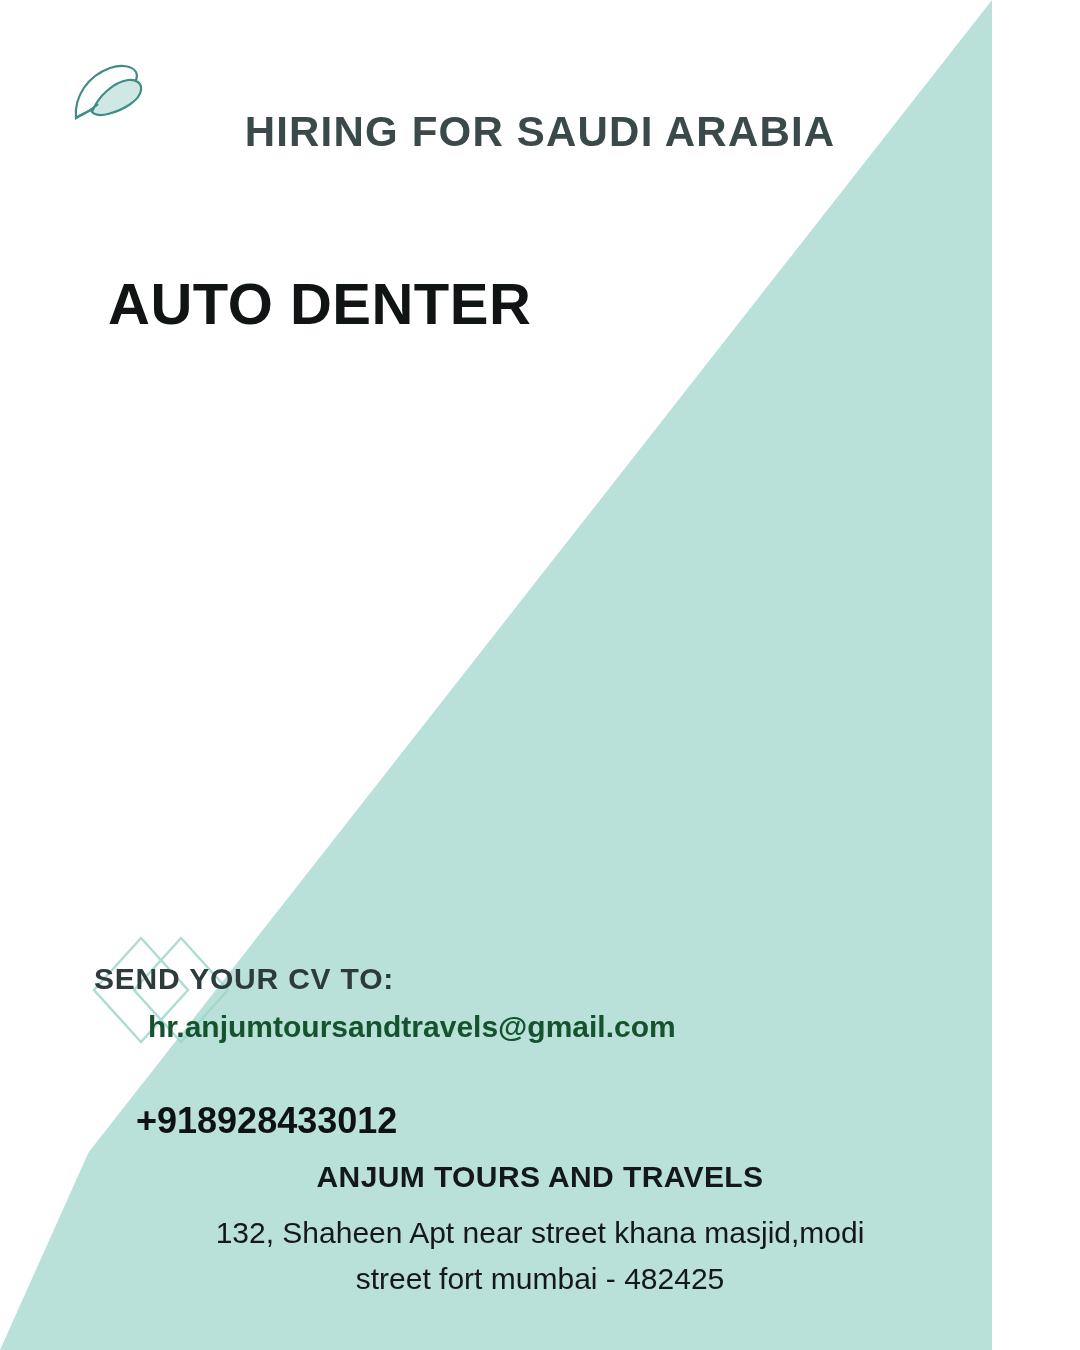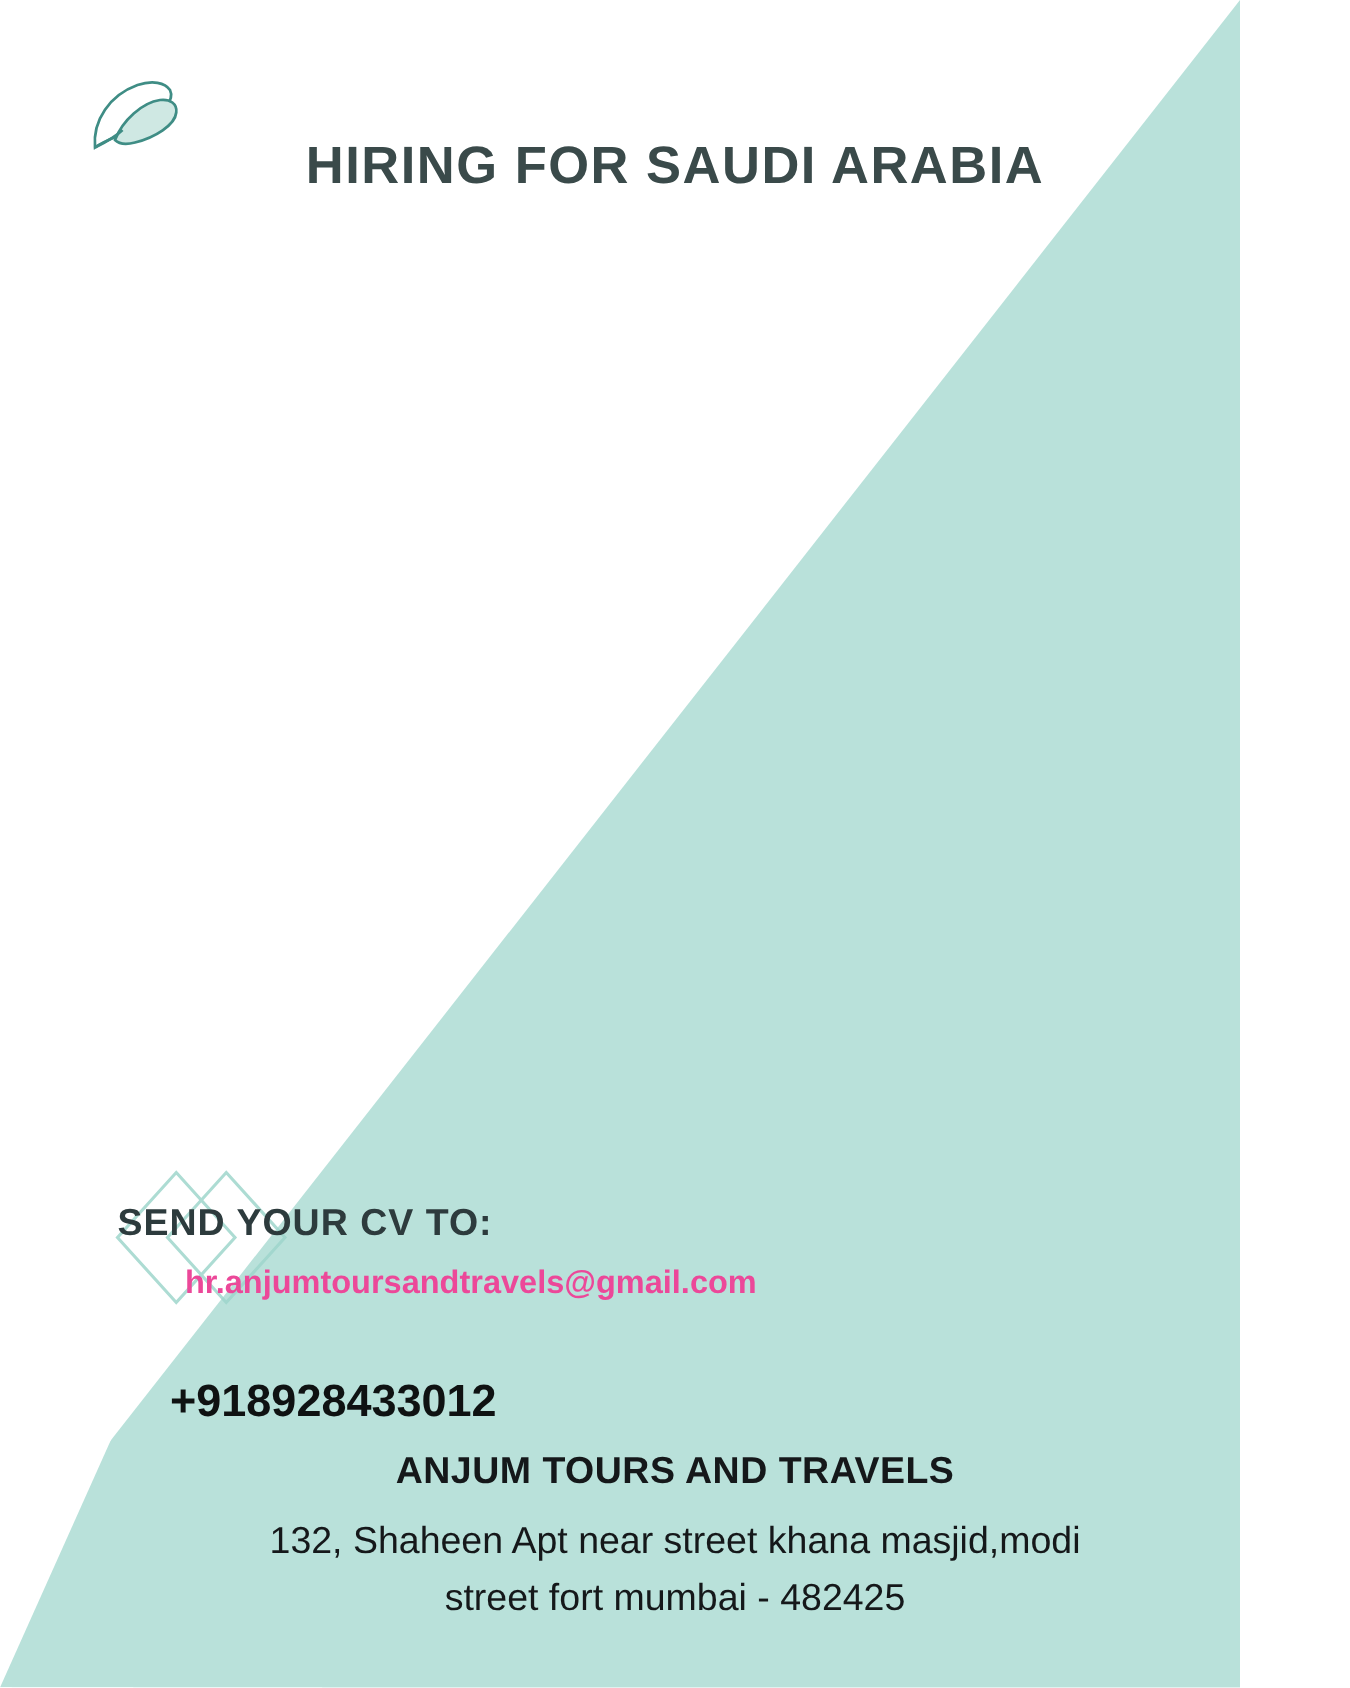--- a/index.html
+++ b/index.html
@@ -103,23 +103,23 @@
 
   .cv-label {
     top:962px; left:94px;
     font-size:30px; font-weight:bold;
     letter-spacing:.8px;
     color:#2d3b3d;
     text-align:center;
   }
   .email {
     top:1010px; left:148px;
-    font-size:26px; font-weight:bold;
+    font-size:30px; font-weight:bold;
     letter-spacing:0px;
-    color:#ec4899;
+    color:#14532d;
   }
   .phone1 {
     top:1055px; left:136px;
     font-size:36px; font-weight:bold;
     color:#0f1212;
   }
   .phone2 {
     top:1100px; left:136px;
     font-size:36px; font-weight:bold;
     color:#0f1212;
@@ -161,20 +161,21 @@
 
   <svg class="diamonds" viewBox="0 0 190 130">
     <g fill="none" stroke="#9fd6cc" stroke-width="2.5">
       <path d="M55 8 L102 60 L55 112 L8 60 Z"></path>
       <path d="M95 8 L142 60 L95 112 L48 60 Z"></path>
     </g>
   </svg>
 
   <div class="layer headline">HIRING FOR SAUDI ARABIA</div>
 
+  <div class="layer jobtitle">AUTO DENTER</div>
 
 
   <div class="layer cv-label">SEND YOUR CV TO:</div>
   <div class="layer email">hr.anjumtoursandtravels@gmail.com</div>
   <div class="layer phone2">+918928433012</div>
 
   <div class="layer company">ANJUM TOURS AND TRAVELS</div>
   <div class="layer address">
     <div>132, Shaheen Apt near street khana masjid,modi</div>
     <div>street fort mumbai - 482425</div>

